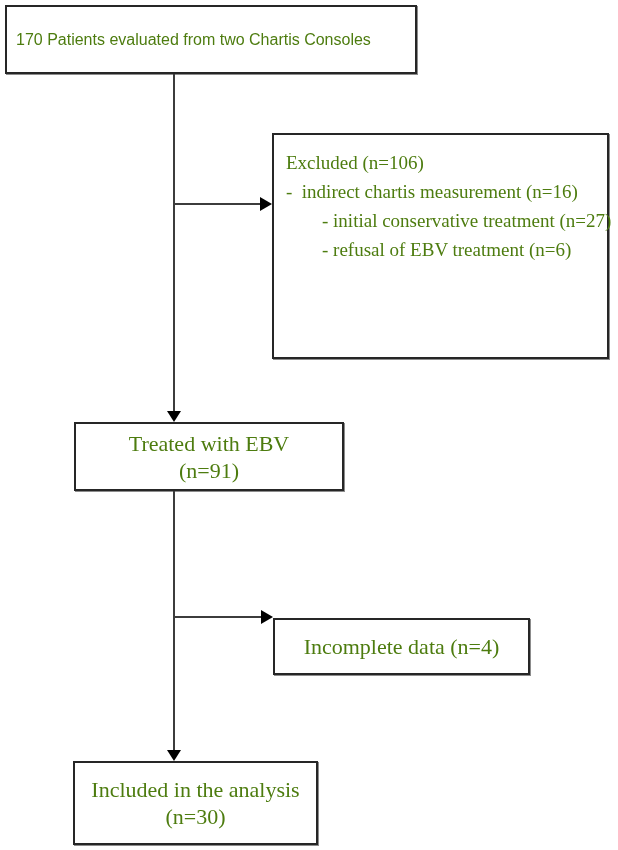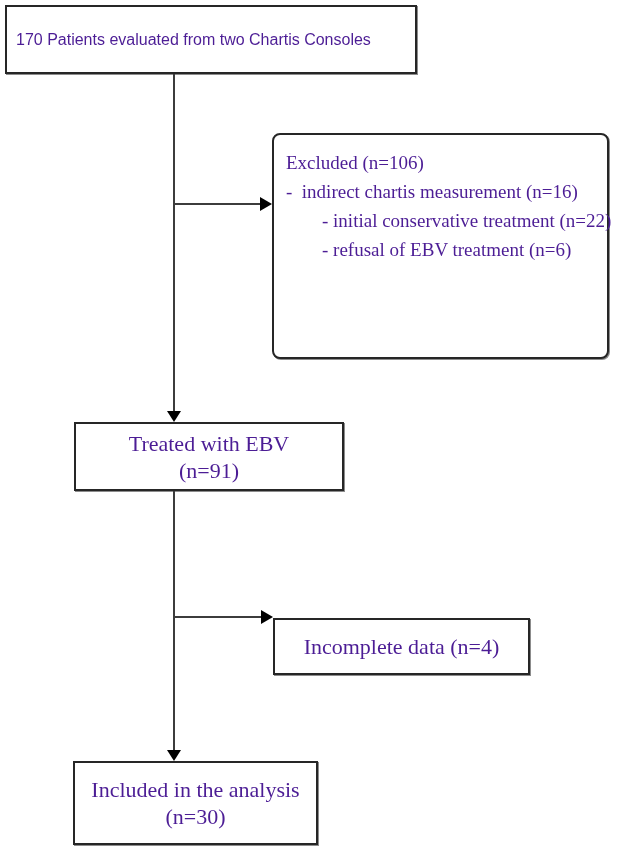--- a/index.html
+++ b/index.html
@@ -6,21 +6,21 @@
     margin: 0;
     padding: 0;
     background: #ffffff;
   }
   .page {
     position: relative;
     width: 618px;
     height: 850px;
     background: #ffffff;
     font-family: "Liberation Serif", serif;
-    color: #4c1d95;
+    color: #4d7c0f;
     overflow: hidden;
   }
   .box {
     position: absolute;
     background: #ffffff;
     border: 2px solid #262626;
     box-shadow: 1px 1px 0 #8c8c8c;
     box-sizing: border-box;
   }
   .box-evaluated {
@@ -35,21 +35,20 @@
     font-size: 16px;
   }
   .box-excluded {
     left: 272px;
     top: 133px;
     width: 337px;
     height: 226px;
     padding: 13px 4px 0 12px;
     font-size: 19px;
     line-height: 29px;
-    border-radius: 8px;
   }
   .box-excluded .item {
     white-space: pre;
   }
   .box-excluded .lvl2 {
     padding-left: 36px;
   }
   .box-treated {
     left: 74px;
     top: 422px;
@@ -116,21 +115,21 @@
   </div>
 
   <div class="connector v1"></div>
   <div class="arrowhead arrow-down a-treated"></div>
   <div class="connector h1"></div>
   <div class="arrowhead arrow-right a-excluded"></div>
 
   <div class="box box-excluded">
     <div class="item">Excluded (n=106)</div>
     <div class="item lvl1">-  indirect chartis measurement (n=16)</div>
-    <div class="item lvl2">- initial conservative treatment (n=22)</div>
+    <div class="item lvl2">- initial conservative treatment (n=27)</div>
     <div class="item lvl2">- refusal of EBV treatment (n=6)</div>
   </div>
 
   <div class="box box-treated center-text">
     <div>Treated with EBV</div>
     <div>(n=91)</div>
   </div>
 
   <div class="connector v2"></div>
   <div class="arrowhead arrow-down a-included"></div>

